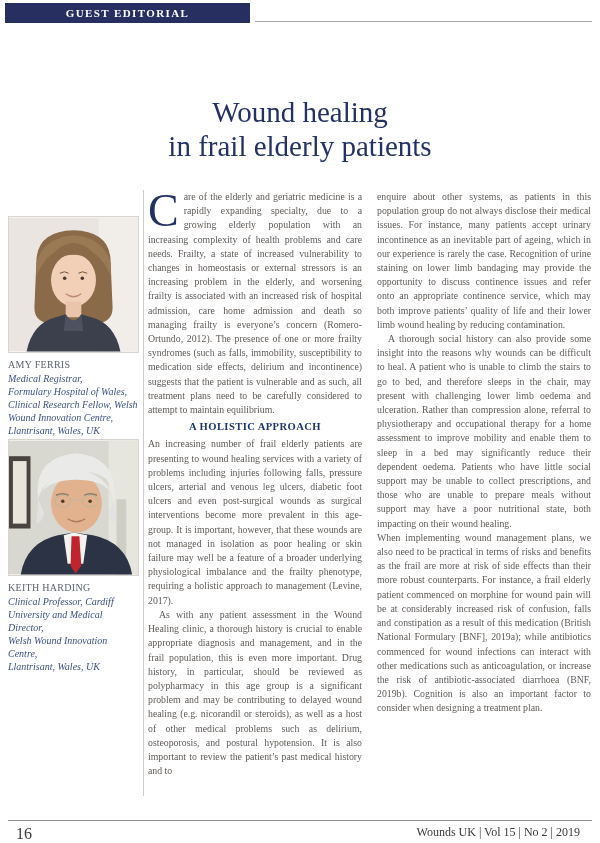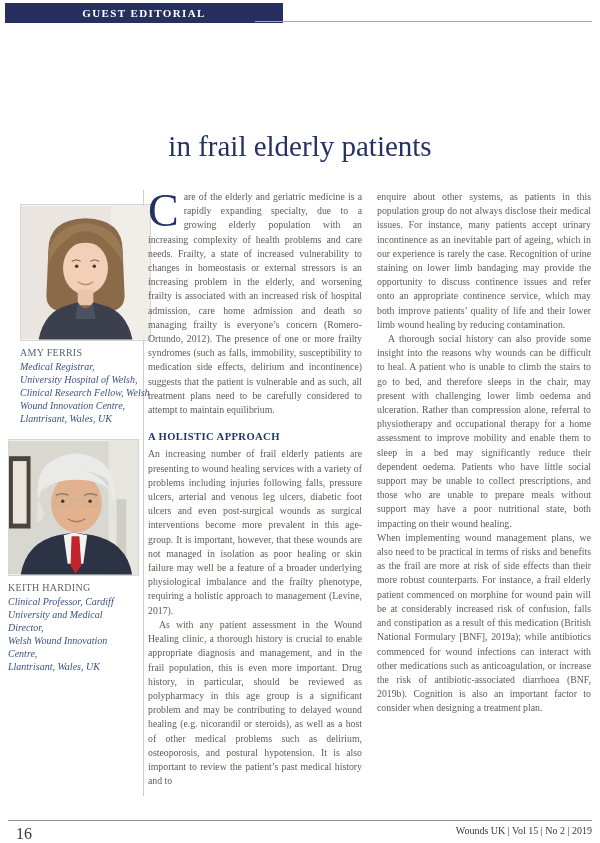--- a/index.html
+++ b/index.html
@@ -2,21 +2,21 @@
 <html><head>
 <meta charset="utf-8">
 <style>
   html,body{margin:0;padding:0;background:#fff;}
   .page{
     position:relative;width:600px;height:843px;background:#ffffff;
     font-family:"Liberation Serif", serif;overflow:hidden;
   }
   
   .badge-bar{
-    position:absolute;top:3px;left:5px;width:278px;height:20px;
+    position:absolute;top:3px;left:5px;width:245px;height:20px;
     background:#262f5f;display:flex;align-items:center;justify-content:center;
   }
   .badge-bar span{
     color:#ffffff;font-size:11px;font-weight:bold;letter-spacing:1.4px;
   }
   .top-rule{
     position:absolute;top:21px;left:255px;right:8px;height:1px;background:#a9a9a9;
   }
   
   .title{
@@ -41,66 +41,66 @@
     color:#5f5a56;font-size:9.8px;line-height:14.2px;text-align:justify;
   }
   .col-1{left:148px;}
   .col-2{left:377px;}
   .col p{margin:0;}
   .col p.indent{text-indent:11px;}
   .dropcap{
     float:left;font-size:46px;line-height:37px;padding:2px 5px 0 0;color:#243263;
   }
   .sec-heading{
-    margin:13px 0 3px 0;color:#1c3667;font-weight:bold;font-size:10.6px;letter-spacing:0.4px;
-    text-align:left;
+    margin:3px 0 3px 0;color:#1c3667;font-weight:bold;font-size:10.6px;letter-spacing:0.4px;
+    text-align:center;
   }
   
   .footer-rule{position:absolute;left:8px;right:8px;top:820px;height:1px;background:#8f8f8f;}
   .footer-left{position:absolute;left:16px;top:825px;font-size:16px;color:#3a3a3a;}
-  .footer-right{position:absolute;right:8px;top:825px;font-size:10px;color:#3a3a3a;}
+  .footer-right{position:absolute;right:20px;top:825px;font-size:12px;color:#3a3a3a;}
 </style>
 </head>
 <body>
 
 <div class="page">
 
   <div class="badge-bar">
     <span>GUEST EDITORIAL</span>
   </div>
   <div class="top-rule"></div>
 
   <h1 class="title">
-    <br>
+    <span>Wound healing</span><br>
     <span>in frail elderly patients</span>
   </h1>
 
   <div class="v-rule"></div>
 
-  <div class="author-block" style="top:204px;margin-left:12px;">
+  <div class="author-block" style="top:216px;">
     <svg class="author-photo" viewBox="0 0 132 137" aria-hidden="true">
       <rect x="0" y="0" width="132" height="137" fill="#eae5e1"></rect>
       <rect x="92" y="0" width="40" height="137" fill="#f1ede9"></rect>
       <path d="M28,46 Q28,14 66,13 Q104,14 104,46 L106,92 Q106,106 92,108 L40,108 Q26,106 26,92 Z" fill="#8a6a48"></path>
       <path d="M28,46 Q36,20 66,18 Q96,20 104,46 L104,60 Q92,30 66,30 Q40,30 28,60 Z" fill="#9a7a54"></path>
       <ellipse cx="66" cy="64" rx="23" ry="27" fill="#f2d0b8"></ellipse>
       <path d="M40,56 Q42,28 66,26 Q90,28 92,56 Q84,38 66,38 Q48,38 40,56 Z" fill="#8a6a48"></path>
       <circle cx="57" cy="62" r="1.8" fill="#4a3a2e"></circle>
       <circle cx="75" cy="62" r="1.8" fill="#4a3a2e"></circle>
       <path d="M52,57 Q57,54 61,57" stroke="#6b543c" stroke-width="1" fill="none"></path>
       <path d="M71,57 Q75,54 80,57" stroke="#6b543c" stroke-width="1" fill="none"></path>
       <path d="M58,78 Q66,84 74,78" stroke="#c08b76" stroke-width="1.5" fill="none"></path>
       <rect x="58" y="86" width="16" height="16" fill="#eac5ac"></rect>
       <path d="M18,137 Q24,108 48,102 L58,99 Q66,112 74,99 L84,102 Q108,108 114,137 Z" fill="#3b404c"></path>
       <path d="M58,99 Q66,112 74,99 L76,116 L56,116 Z" fill="#4d5260"></path>
     </svg>
     <div class="author-name">AMY FERRIS</div>
     <div class="author-creds">
       <div>Medical Registrar,</div>
-      <div>University Hospital of Welsh,</div>
+      <div>Formulary Hospital of Wales,</div>
       <div>Clinical Research Fellow, Welsh</div>
       <div>Wound Innovation Centre,</div>
       <div>Llantrisant, Wales, UK</div>
     </div>
   </div>
 
   <div class="author-block" style="top:439px;">
     <svg class="author-photo" viewBox="0 0 132 137" aria-hidden="true">
       <rect x="0" y="0" width="132" height="137" fill="#d9d8d0"></rect>
       <rect x="102" y="0" width="30" height="137" fill="#e7e6de"></rect>

